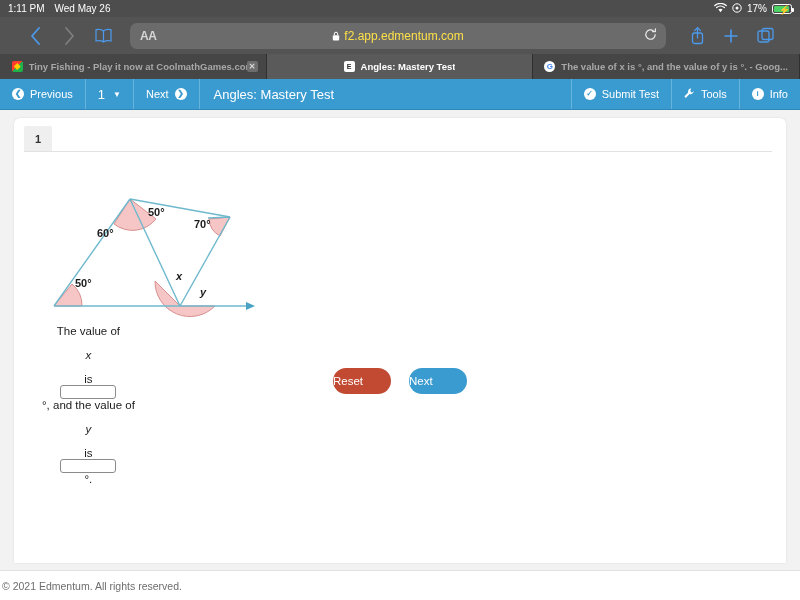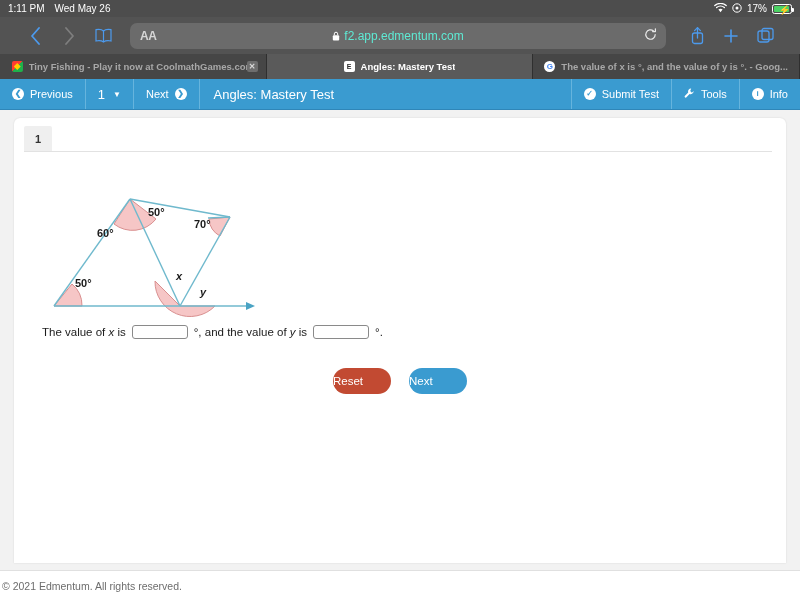--- a/index.html
+++ b/index.html
@@ -44,21 +44,21 @@
   }
   .tb-btn.dim{color:#7e7e7e;}
   .urlbar{
     flex:1;height:26px;background:#6b6b6b;border-radius:7px;
     display:flex;align-items:center;position:relative;
     margin:0 14px 0 10px;padding:0 10px;
   }
   .aa{color:#d6d6d6;font-size:12px;font-weight:bold;letter-spacing:-0.5px;}
   .url-center{
     position:absolute;left:0;right:0;display:flex;align-items:center;
-    justify-content:center;gap:4px;color:#5eead4;font-size:12px;
+    justify-content:center;gap:4px;color:#fde047;font-size:12px;
     pointer-events:none;
   }
   .reload{position:absolute;right:9px;color:#e8e8e8;font-size:13px;}
 
   
   .tabstrip{height:25px;background:#3a3a3a;display:flex;align-items:stretch;}
   .tab{
     flex:1;display:flex;align-items:center;justify-content:center;gap:6px;
     font-size:9.5px;font-weight:bold;color:#a8a8a8;position:relative;
     background:#464646;border-right:1px solid #2f2f2f;
@@ -130,21 +130,21 @@
     background:#efefef;display:flex;align-items:center;justify-content:center;
     font-size:11px;font-weight:bold;color:#333333;border-radius:2px 2px 0 0;
   }
   .qtab-line{position:absolute;left:10px;right:14px;top:33px;height:1px;background:#e2e2e2;}
   .prompt{
     position:absolute;left:28px;top:48px;font-size:11.5px;color:#1b1b1b;
   }
   .figure{position:absolute;left:28px;top:70px;width:250px;height:130px;}
   .answer-line{
     position:absolute;left:28px;top:207px;font-size:11.5px;color:#1b1b1b;
-    display:flex;align-items:center;gap:0px;white-space:nowrap;
+    display:flex;align-items:center;gap:0px;white-space:nowrap;flex-direction:column;
   }
   .ans-input{
     width:56px;height:14px;border:1px solid #8a8a8a;border-radius:3px;
     background:#ffffff;margin:0 6px;box-sizing:border-box;
     font-family:"Liberation Sans", sans-serif;font-size:10px;padding:0 3px;
     vertical-align:middle;
   }
   .italic{font-style:italic;}
   .btnrow{
     position:absolute;left:0;right:0;top:250px;display:flex;

